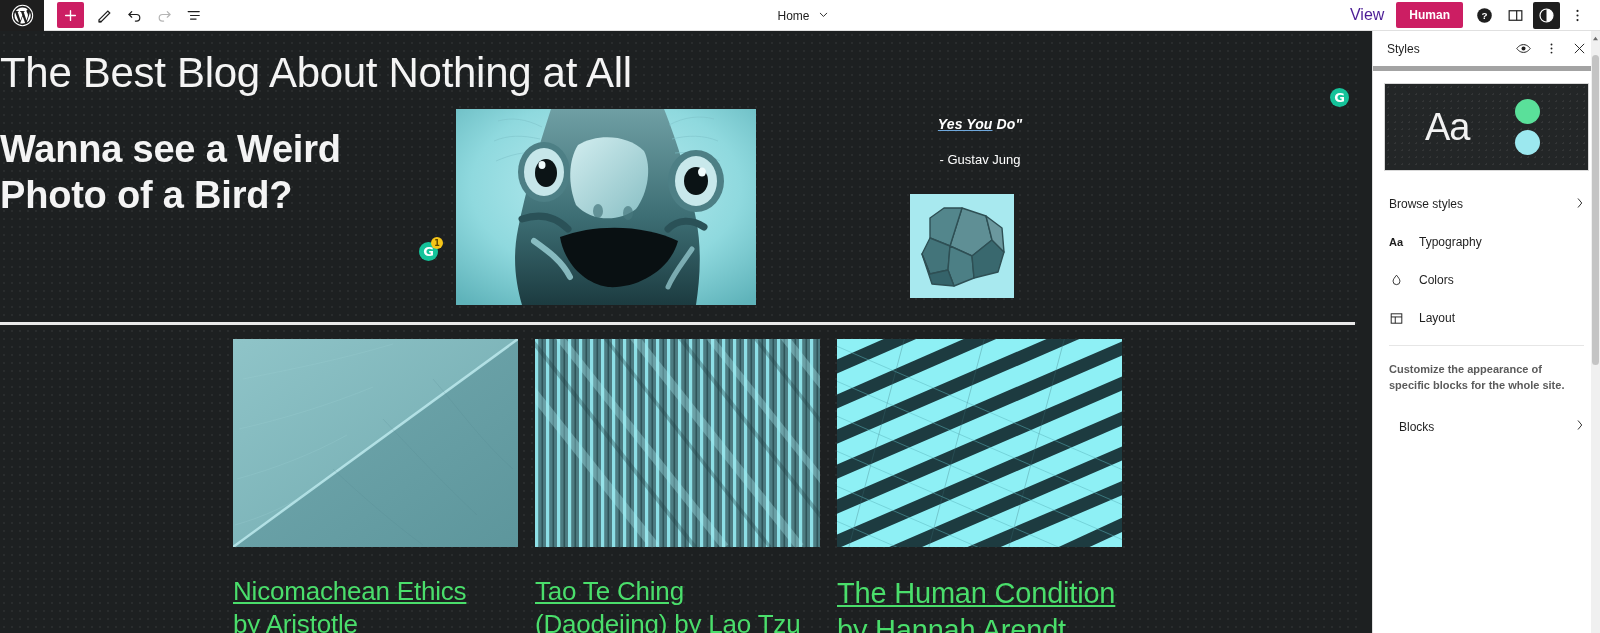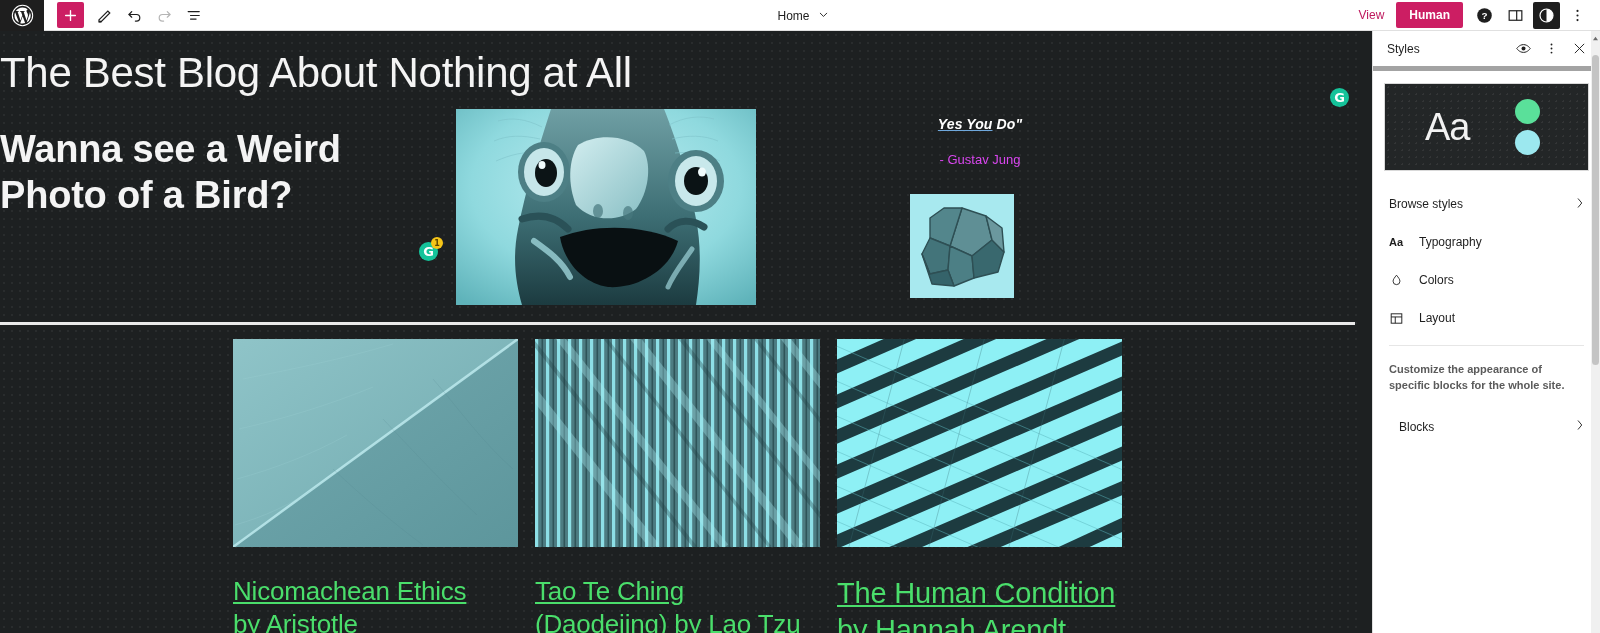--- a/index.html
+++ b/index.html
@@ -50,21 +50,21 @@
     pointer-events: auto; cursor: pointer;
     padding: 3px 6px; border-radius: 2px;
   }
   .doc-title-text { font-size: 12px; color: #1e1e1e; }
 
   .tb-right {
     margin-left: auto; display: flex; align-items: center;
     gap: 4px; padding-right: 9px; position: relative; z-index: 5;
   }
   .view-link {
-    font-size: 12px; color: #be185d; cursor: pointer;
+    font-size: 16px; color: #4c1d95; cursor: pointer;
     padding: 4px 8px; text-decoration: none; text-align: center;
   }
   .save-btn {
     background: #cc1e63; color: #fff;
     font-size: 12px; font-weight: bold;
     border: none; border-radius: 2px;
     padding: 6px 13px; cursor: pointer;
     margin-right: 4px;
   }
   .icon-btn {
@@ -117,21 +117,21 @@
     position: absolute; left: 860px; top: 85px; width: 240px;
     text-align: center;
   }
   .quote-text {
     font-size: 14px; font-weight: bold; font-style: italic;
     color: #ffffff; letter-spacing: 0.1px;
   }
   .quote-text .u { text-decoration: underline; text-decoration-color: #6fa8dc; }
   .quote-cite {
     margin-top: 20px;
-    font-size: 13px; color: #d946ef; font-style: normal;
+    font-size: 13px; color: #ffffff; font-style: normal;
   }
   .dodeca {
     position: absolute; left: 50px; top: 78px;
     width: 104px; height: 104px;
     background: #a8e9ef; overflow: hidden;
   }
 
   
   .hr-sep {
     position: absolute; left: 0; top: 291px; width: 1355px; height: 3px;

